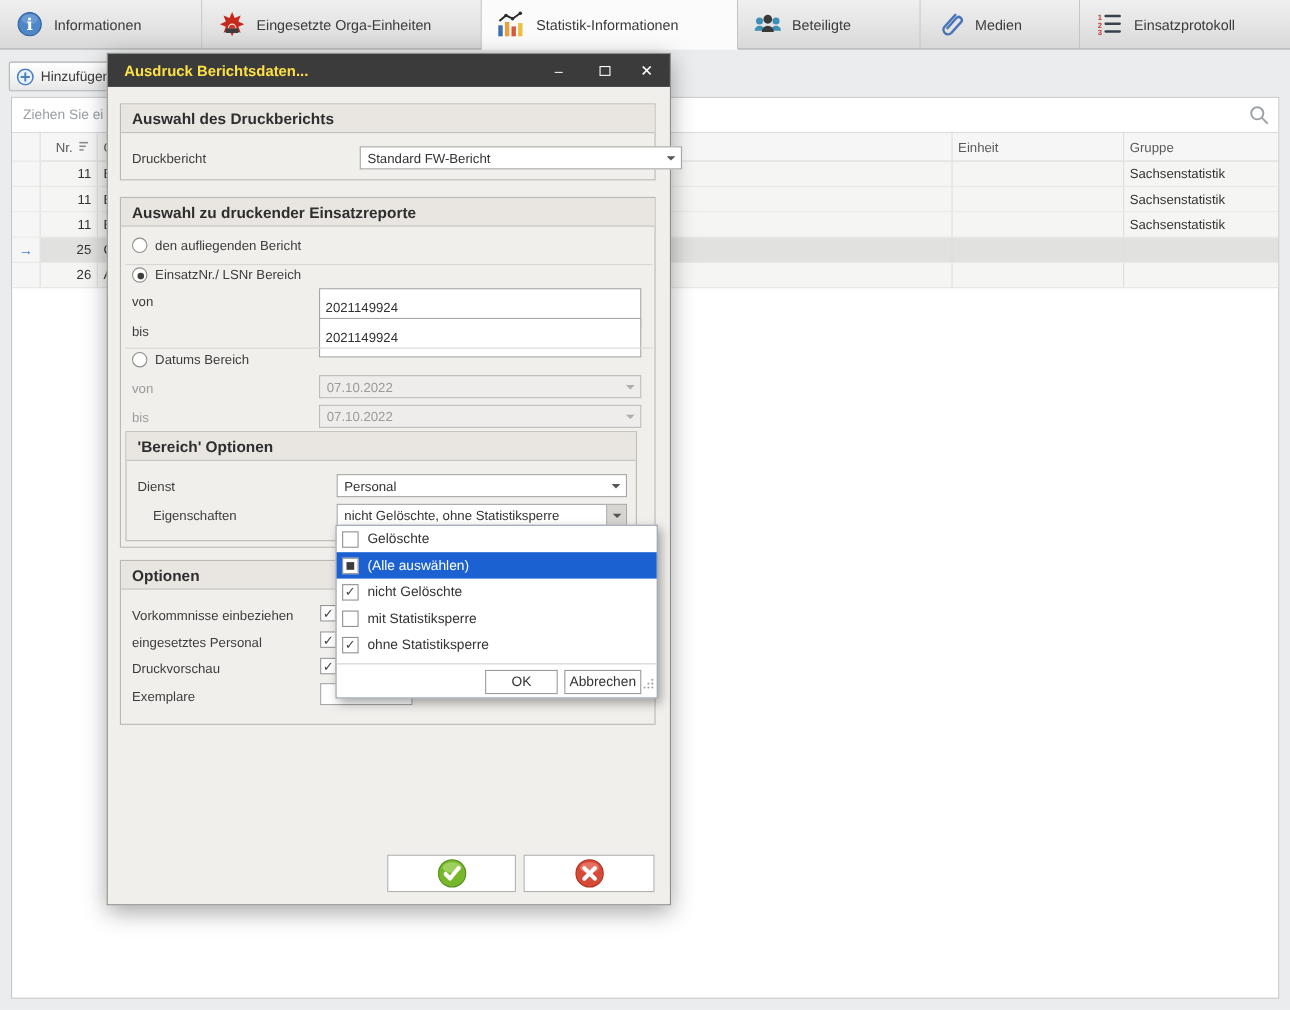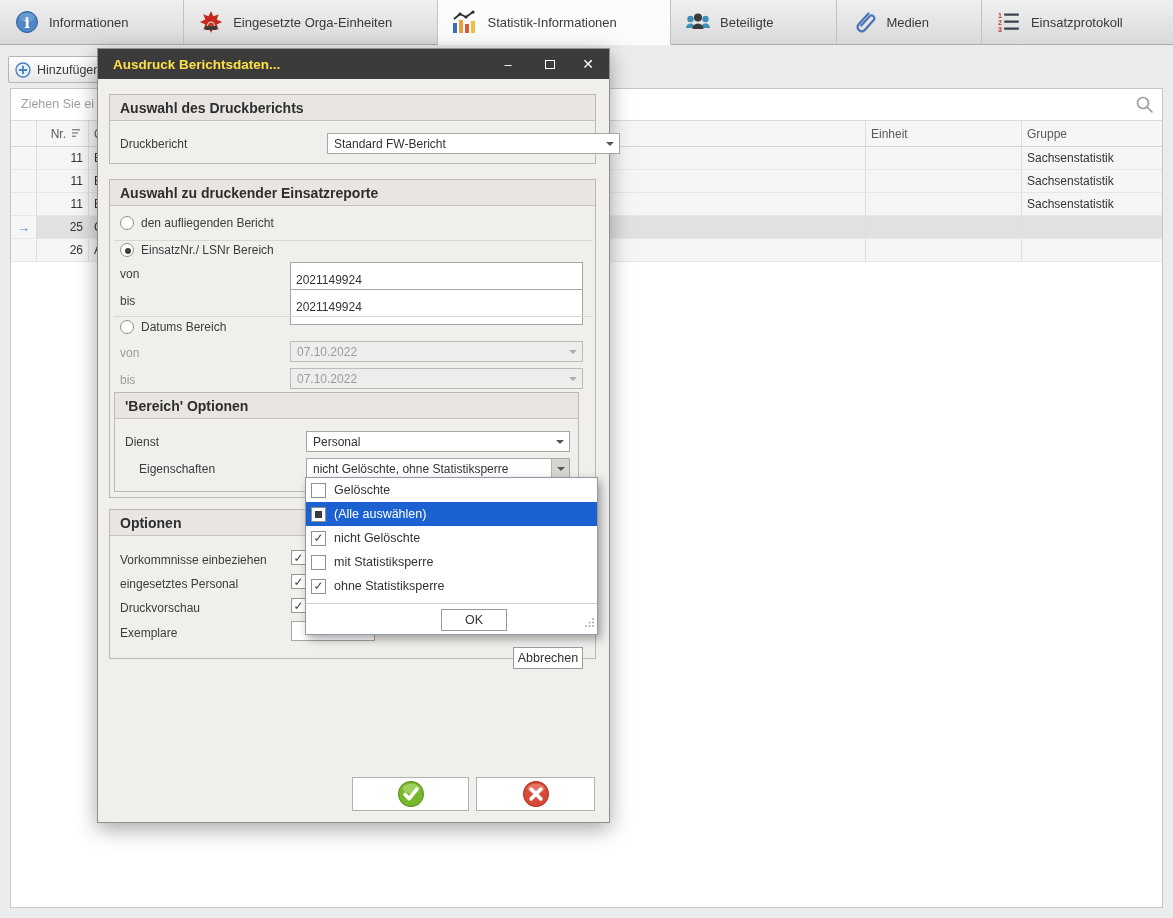--- a/index.html
+++ b/index.html
@@ -73,21 +73,21 @@
 
   
   .popup { position:absolute; left:305px; top:477px; width:293px; height:158px; background:#fff; border:1px solid #8f9aa8; box-shadow:3px 4px 9px rgba(0,0,0,0.35); z-index:20; }
   .p-item { height:24px; display:flex; align-items:center; gap:8px; padding-left:5px; font-size:12.5px; color:#333; }
   .p-item .pcb { width:15px; height:15px; border:1px solid #919191; background:#fff; display:flex; align-items:center; justify-content:center; font-size:12px; color:#474747; flex:none; }
   .p-item.sel { background:#1b61d1; color:#fff; }
   .p-item .pcb .indet { width:7px; height:7px; background:#3c3c3c; }
   .p-footer { position:absolute; left:0; bottom:0; width:100%; height:31px; border-top:1px solid #cfcfcf; }
   .p-btn { position:absolute; top:5px; height:22px; background:#fff; border:1px solid #9b9b9b; font-size:12.5px; color:#333; display:flex; align-items:center; justify-content:center; }
   .p-btn.ok { left:135px; width:66px; }
-  .p-btn.cancel { left:207px; width:70px;margin-top:38px; }
+  .p-btn.cancel { left:207px; width:70px; }
   .grip { position:absolute; right:2px; bottom:2px; }
 </style>
 </head>
 <body>
 
 <div class="screen">
 
   <div class="tabbar">
     <div class="tab" style="width:186px">
       <span class="ticon">

